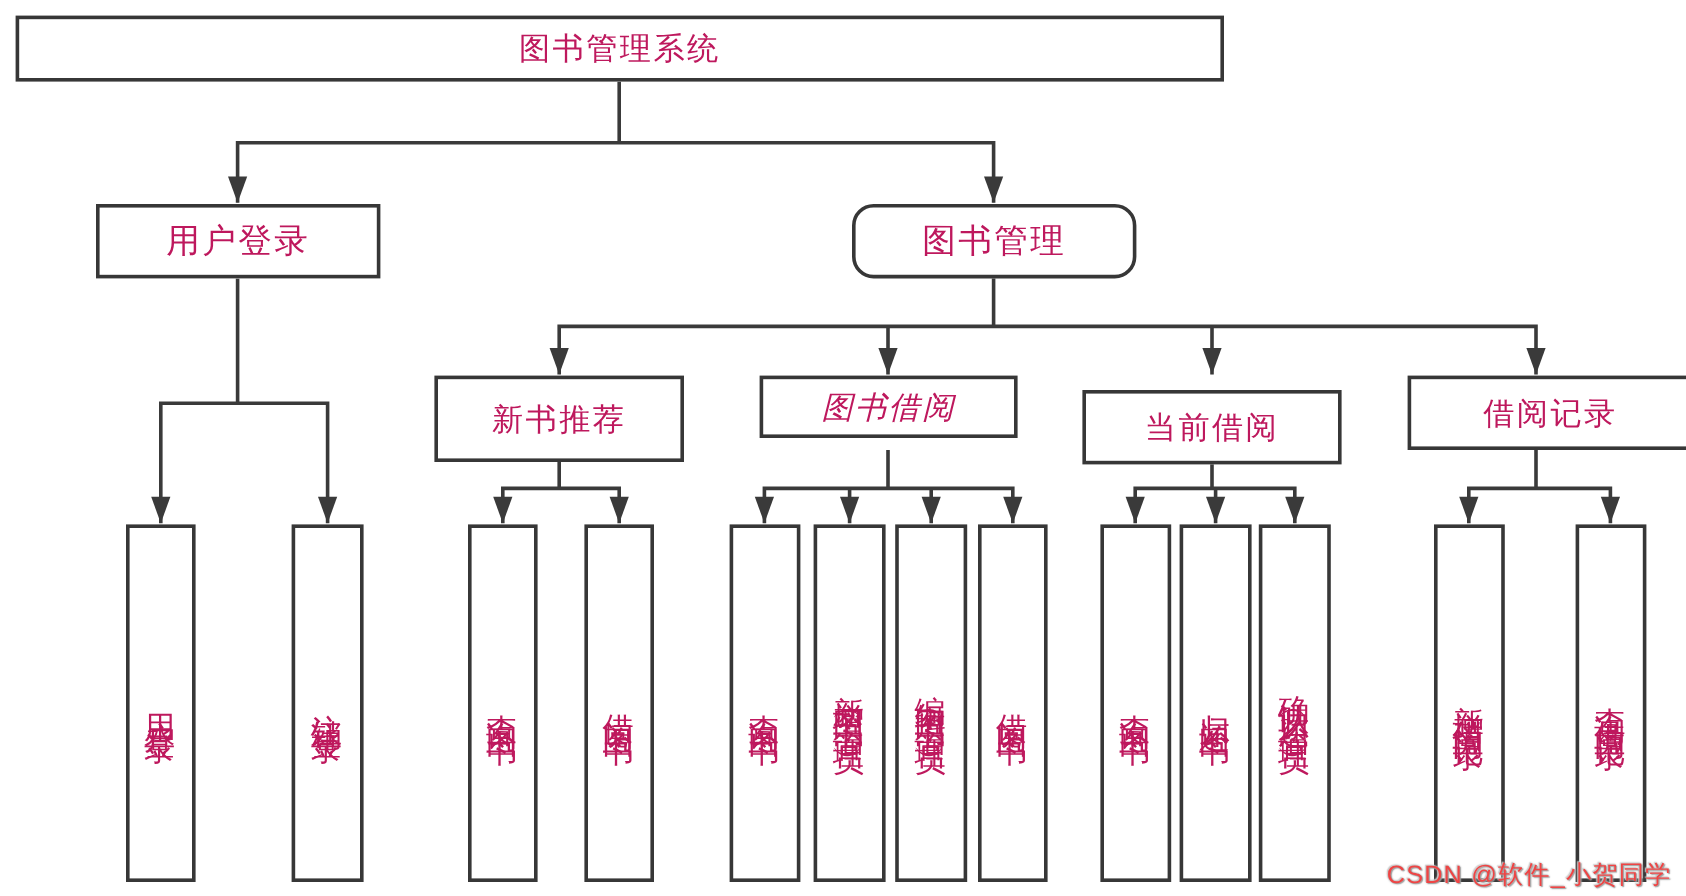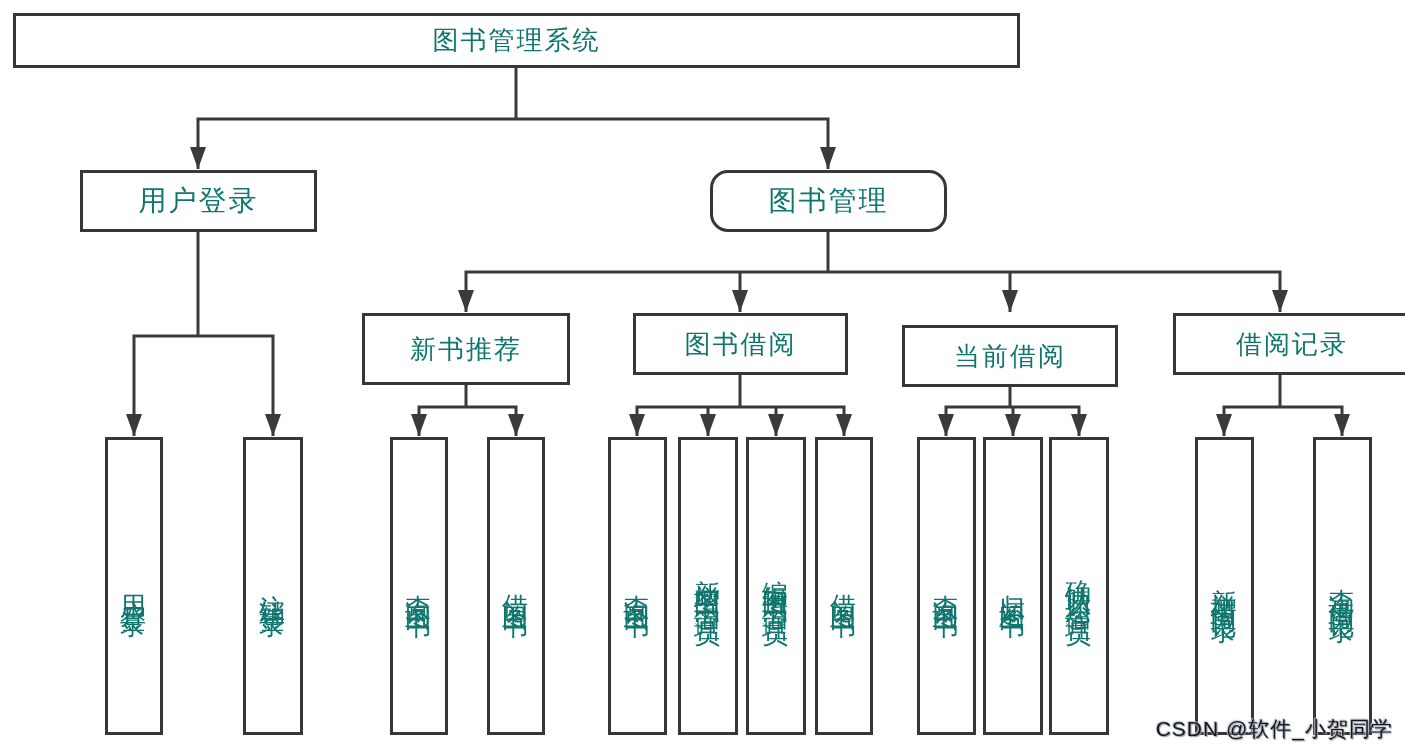--- a/index.html
+++ b/index.html
@@ -9,41 +9,41 @@
     background:#ffffff;
     font-family:"Liberation Sans","DejaVu Sans",sans-serif;
     overflow:hidden;
   }
   #wires{position:absolute;left:0;top:0;width:1405px;height:747px;}
   .node{
     position:absolute;
     box-sizing:border-box;
     background:#ffffff;
     border:3px solid #373737;
-    color:#0f766e;
+    color:#be185d;
     display:flex;align-items:center;justify-content:center;
     white-space:nowrap;
   }
   .h-box{letter-spacing:2px;}
   .root-box{font-size:26px;}
   .l2-box{font-size:28px;}
   .l3-box{font-size:26px;}
   .v-box{
     writing-mode:vertical-rl;
     text-orientation:mixed;
     font-size:26px;
     letter-spacing:6px;
     white-space:nowrap;
   }
   .watermark{
     position:absolute;
     right:12px;bottom:4px;
     font-size:21px;
     letter-spacing:1px;
-    color:#0f172a;
+    color:#ef4444;
     text-shadow:1px 1px 1px #9a9a9a, -1px -1px 1px #c8c8c8, 0 0 2px #b5b5b5;
   }
 </style>
 </head>
 <body>
 
 <div id="stage">
 
   <svg id="wires" viewBox="0 0 1405 747" xmlns="http://www.w3.org/2000/svg">
     <g stroke="#3a3a3a" stroke-width="3" fill="none">
@@ -92,21 +92,21 @@
   <div class="node h-box l2-box" style="left:80px;top:170px;width:237px;height:62px;">
     <span>用户登录</span>
   </div>
   <div class="node h-box l2-box" style="left:710px;top:170px;width:237px;height:62px;border-radius:18px;">
     <span>图书管理</span>
   </div>
 
   <div class="node h-box l3-box" style="left:362px;top:313px;width:208px;height:72px;">
     <span>新书推荐</span>
   </div>
-  <div class="node h-box l3-box" style="left:633px;top:313px;width:215px;height:62px;">
+  <div class="node h-box l3-box" style="left:633px;top:313px;width:215px;height:52px;font-style:italic;">
     <span>图书借阅</span>
   </div>
   <div class="node h-box l3-box" style="left:902px;top:313px;width:216px;height:62px;margin-top:12px;">
     <span>当前借阅</span>
   </div>
   <div class="node h-box l3-box" style="left:1173px;top:313px;width:238px;height:62px;">
     <span>借阅记录</span>
   </div>
 
   <div class="node v-box" style="left:105px;top:437px;width:58px;height:298px;">

